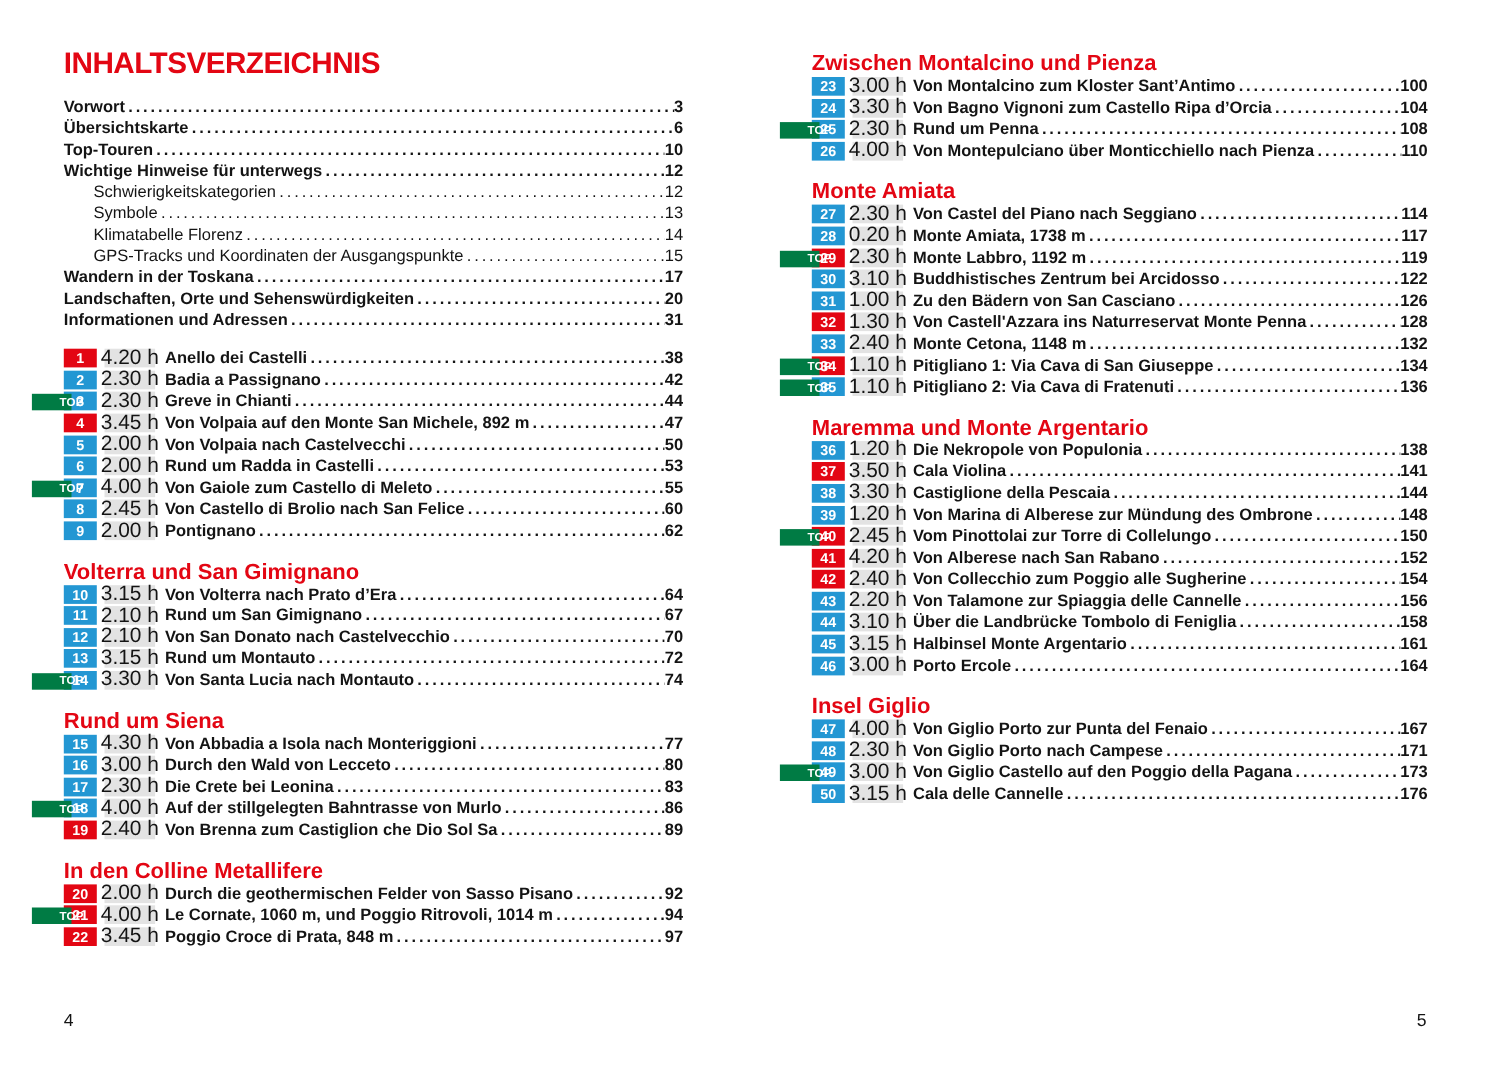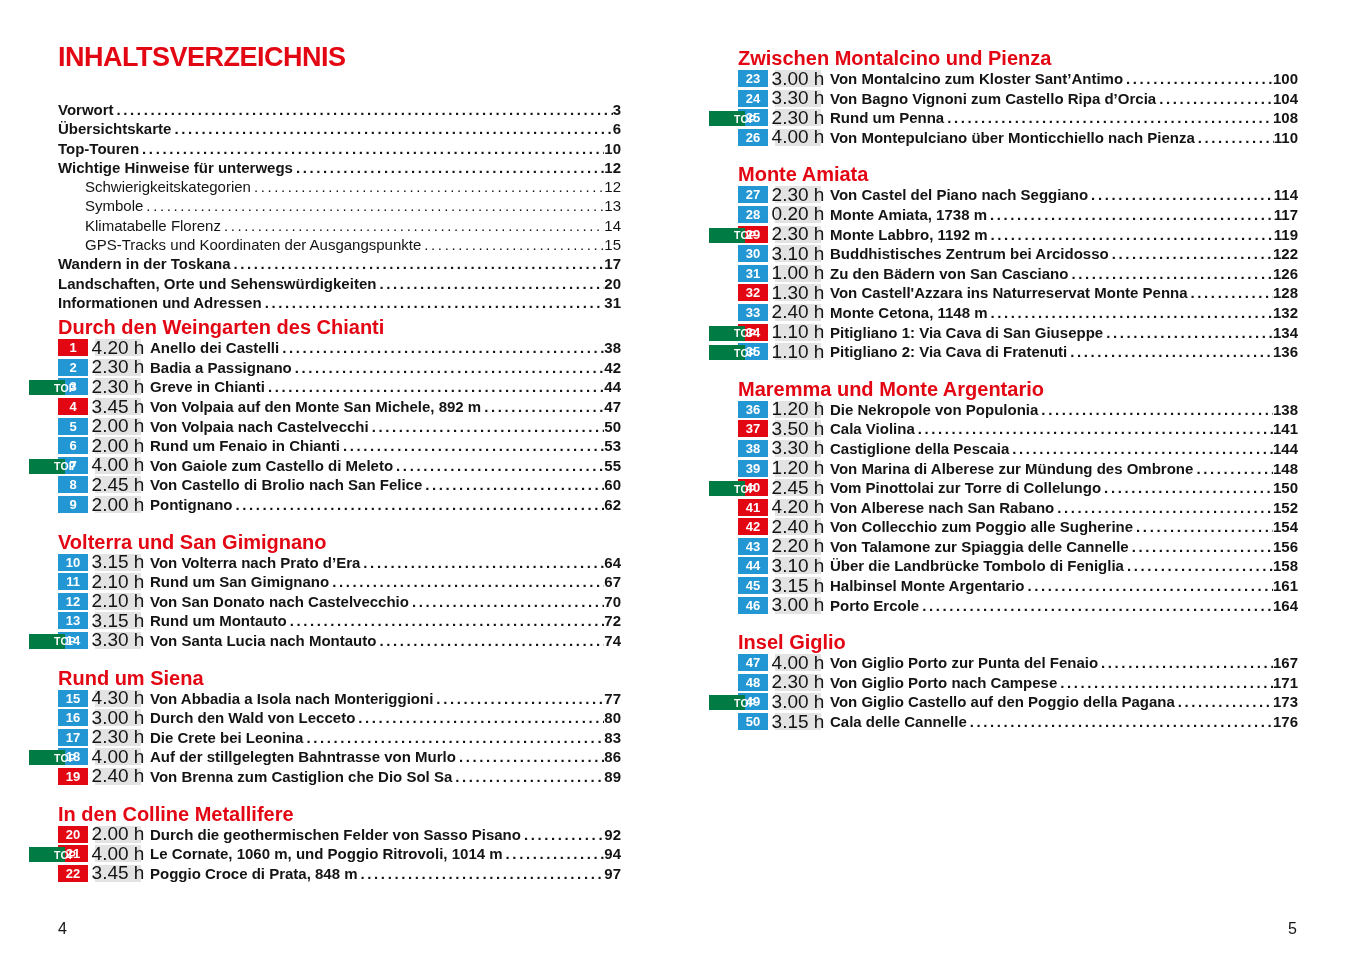--- a/index.html
+++ b/index.html
@@ -26,21 +26,21 @@
     font-size:27px;line-height:28px;font-weight:bold;letter-spacing:-0.5px;
     color:var(--accent-red);
   }
 
   .matter{margin-top:18px;}
   .fm-row{
     display:flex;align-items:baseline;
     height:19.3px;font-size:15px;font-weight:bold;white-space:nowrap;
   }
   .fm-row.sub{font-weight:normal;padding-left:27px;}
-  .label{flex:0 0 auto;margin-top:12px;}
+  .label{flex:0 0 auto;}
   .leader{
     flex:1 1 auto;overflow:hidden;white-space:nowrap;
     padding:0 3px;letter-spacing:2.6px;min-width:8px;
   }
   .leader::after{
     content:"..................................................................................................................................";
   }
   .pageref{flex:0 0 auto;text-align:right;}
 
   .section{margin-top:16px;}
@@ -138,21 +138,20 @@
           <span class="pageref">20</span>
         </div>
         <div class="fm-row">
           <span class="label">Informationen und Adressen</span>
           <span class="leader"></span>
           <span class="pageref">31</span>
         </div>
       </div>
     <div id="left-sections">
         <div class="section">
-          <div class="section-heading">Durch den Weingarten des Chianti</div>
           <div class="tour-row">
             <span class="num-badge red">1</span>
             <span class="duration">4.20 h</span>
             <span class="tour-main">
               <span class="title">Anello dei Castelli</span>
               <span class="leader"></span>
               <span class="pageref">38</span>
             </span>
           </div>
           <div class="tour-row">
@@ -189,21 +188,21 @@
             <span class="tour-main">
               <span class="title">Von Volpaia nach Castelvecchi</span>
               <span class="leader"></span>
               <span class="pageref">50</span>
             </span>
           </div>
           <div class="tour-row">
             <span class="num-badge blue">6</span>
             <span class="duration">2.00 h</span>
             <span class="tour-main">
-              <span class="title">Rund um Fenaio in Chianti</span>
+              <span class="title">Rund um Radda in Castelli</span>
               <span class="leader"></span>
               <span class="pageref">53</span>
             </span>
           </div>
           <div class="tour-row">
             <span class="top-badge">TOP</span>
             <span class="num-badge blue">7</span>
             <span class="duration">4.00 h</span>
             <span class="tour-main">
               <span class="title">Von Gaiole zum Castello di Meleto</span>

